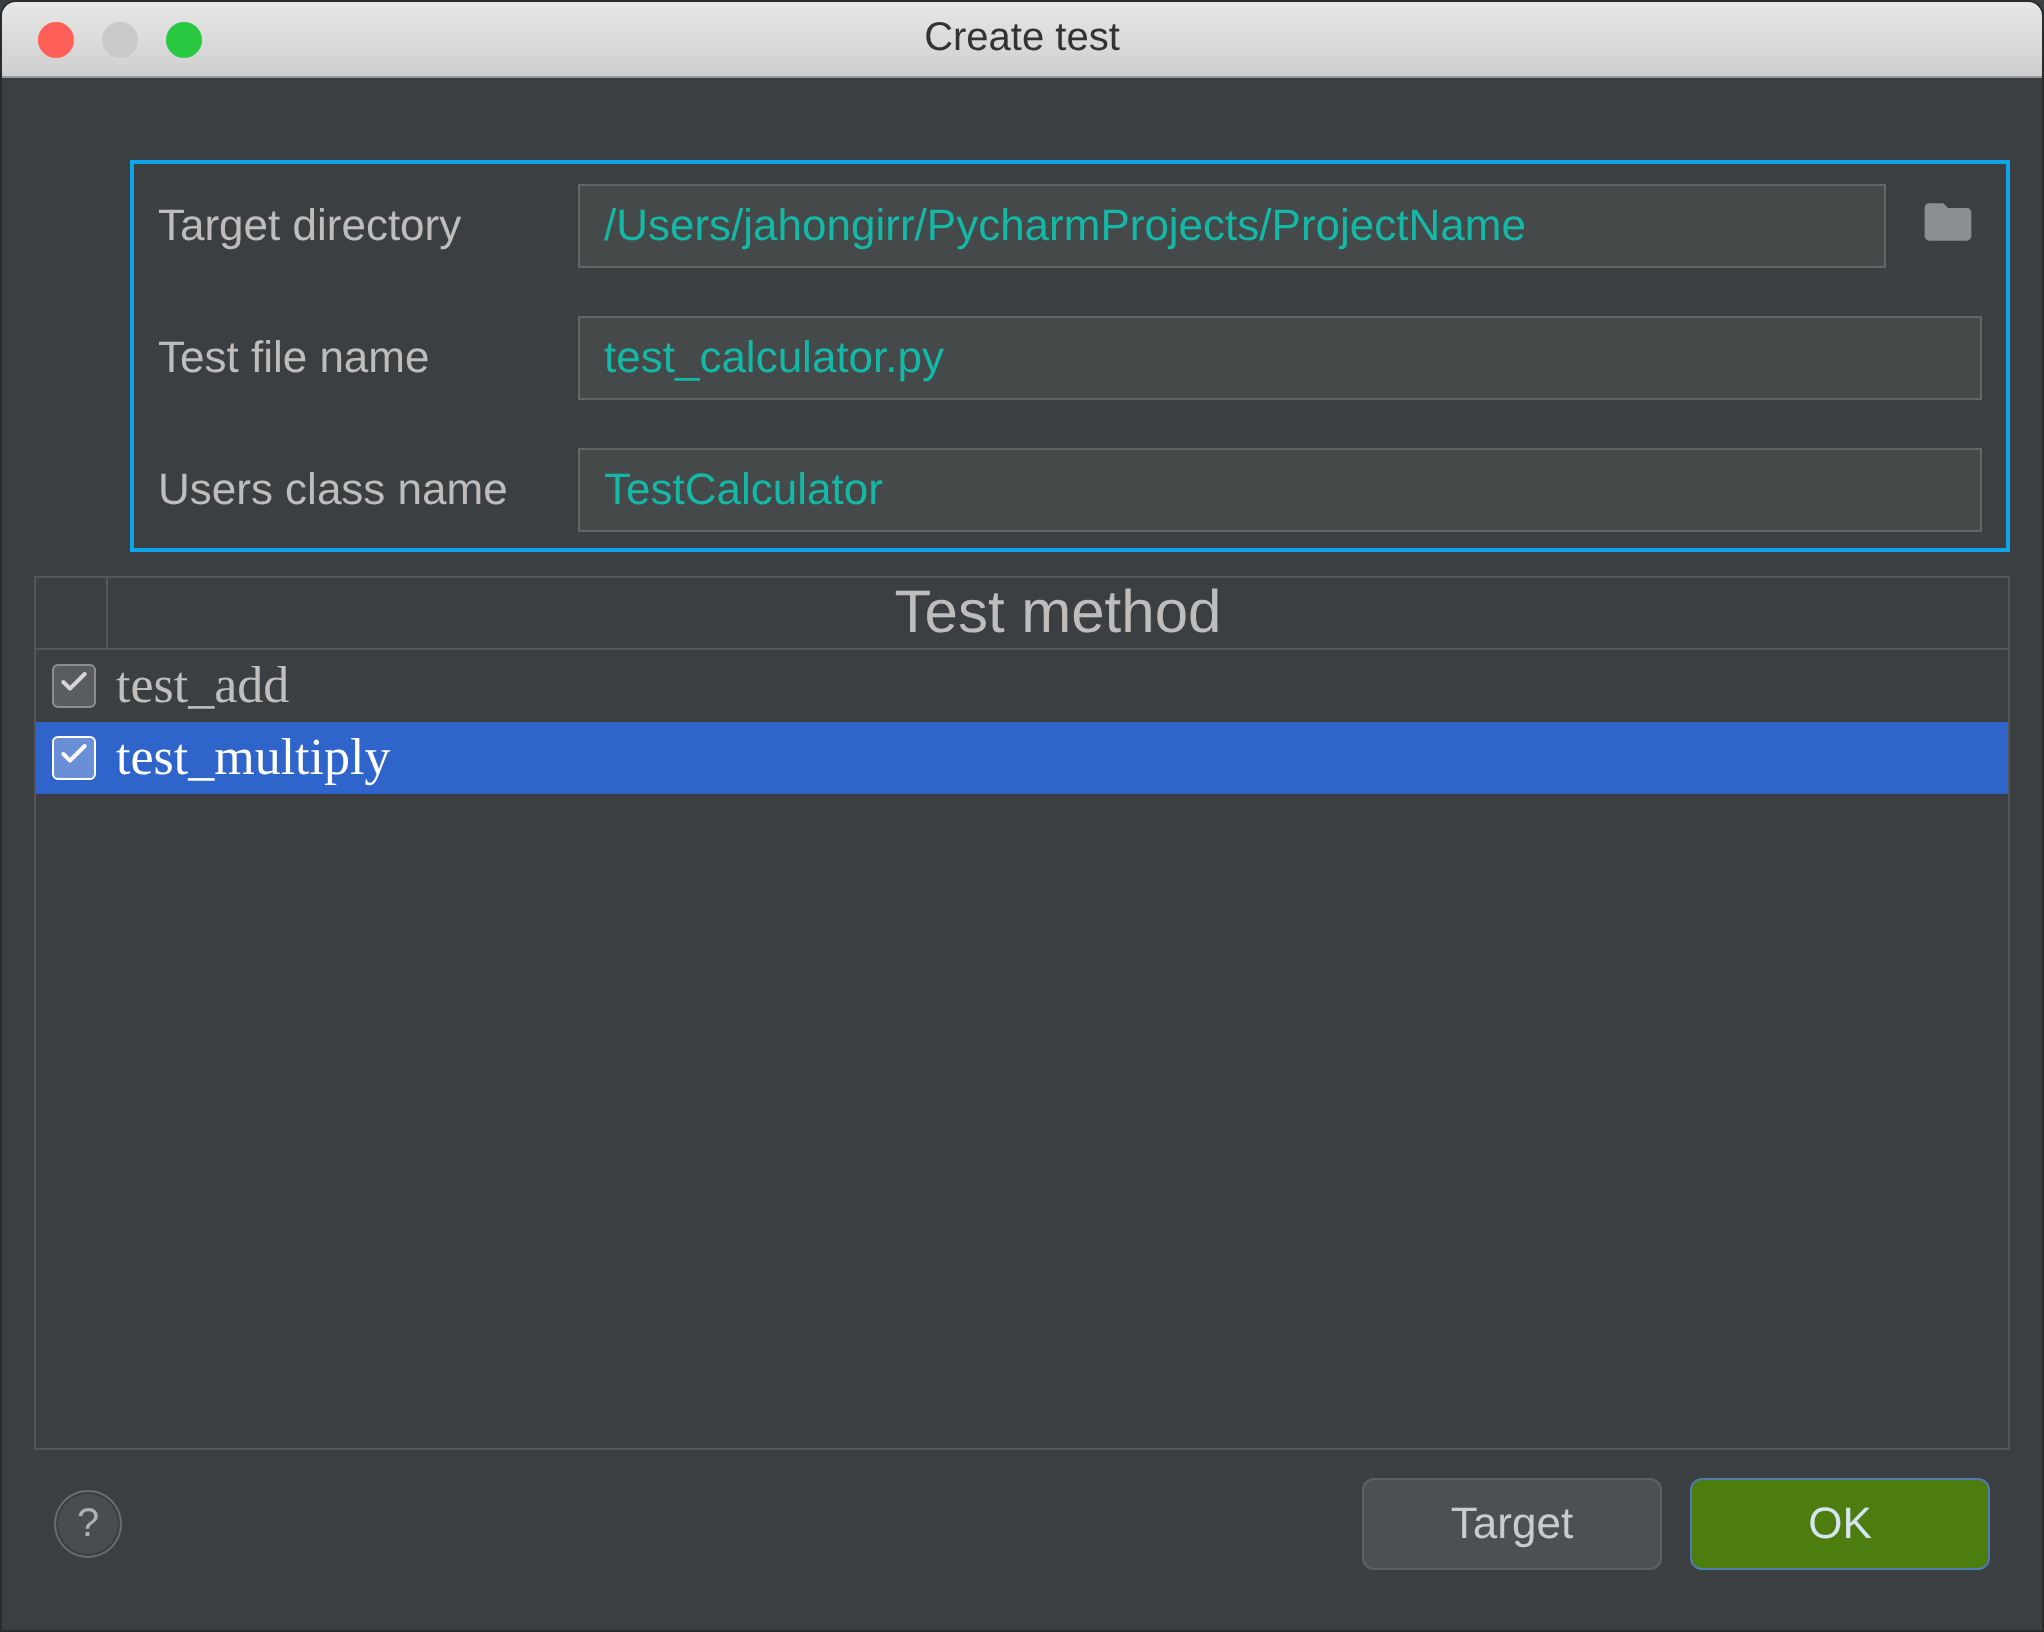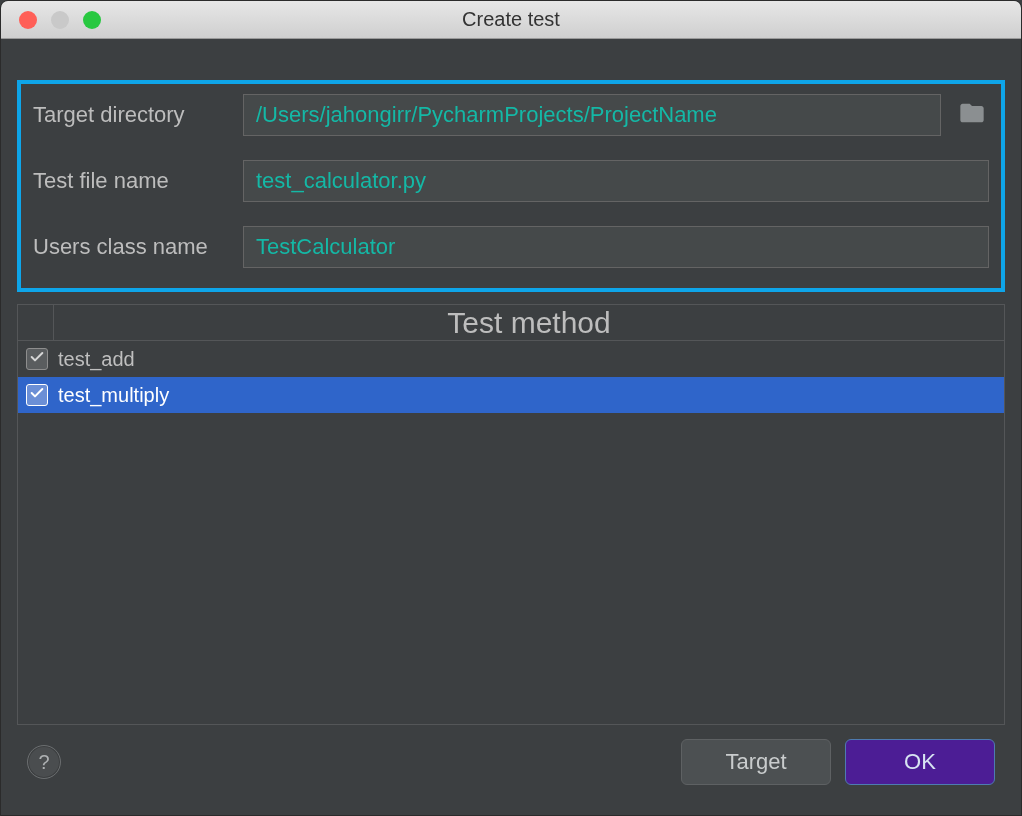--- a/index.html
+++ b/index.html
@@ -56,25 +56,26 @@
       pointer-events: none;
     }
     .content {
       flex: 1;
       padding: 14px 16px 16px 16px;
       display: flex;
       flex-direction: column;
       background: #3c3f41;
     }
     .form {
-      border: 4px solid #0ea5e9;
-      padding: 10px 12px 20px 12px;
+      border: 2px solid #0ea5e9;
+      padding: 10px 12px 8px 12px;
       display: flex;
       flex-direction: column;
       gap: 24px;
+      margin-left: 48px;
     }
     .row {
       display: flex;
       align-items: center;
       gap: 14px;
     }
     .label {
       width: 196px;
       color: #bdbdbd;
       font-size: 22px;
@@ -153,21 +154,22 @@
       align-items: center;
       justify-content: center;
       flex-shrink: 0;
     }
     .trow.selected .check {
       background: #6b8fd6;
       border-color: #ffffff;
     }
     .check svg { width: 16px; height: 16px; }
     .tname {
-      font-size: 20px;
+      font-size: 26px;
+      font-family: Liberation Serif, serif;
     }
     .footer {
       height: 74px;
       display: flex;
       align-items: center;
       padding: 0 10px;
       gap: 14px;
     }
     .help {
       width: 34px;
@@ -189,21 +191,21 @@
       border-radius: 6px;
       font-size: 22px;
       display: flex;
       align-items: center;
       justify-content: center;
       border: 1px solid #5e6163;
       color: #c9cccd;
       background: #4c5052;
     }
     .btn.primary {
-      background: #4c1d95;
+      background: #4d7c0f;
       border-color: #4e7bb0;
       color: #d7e4f2;
     }
   </style>
 </head>
 <body>
 
 <div class="window">
   <div class="titlebar">
     <div class="traffic">

